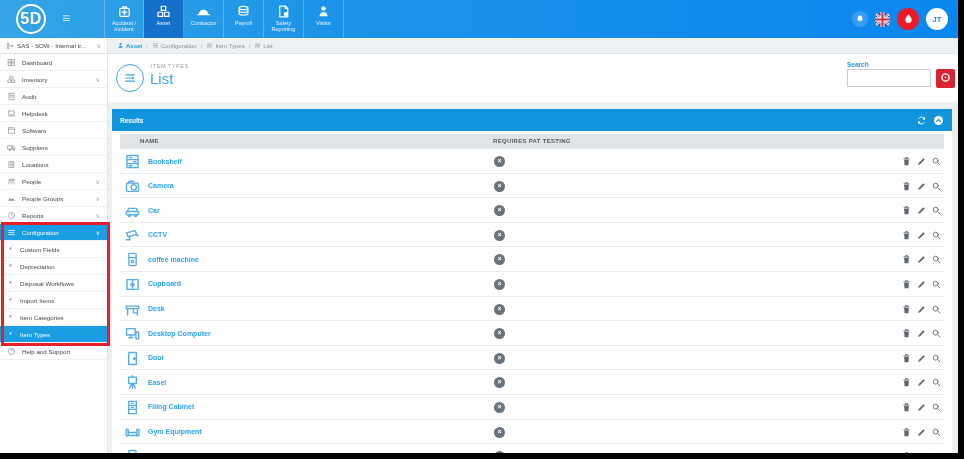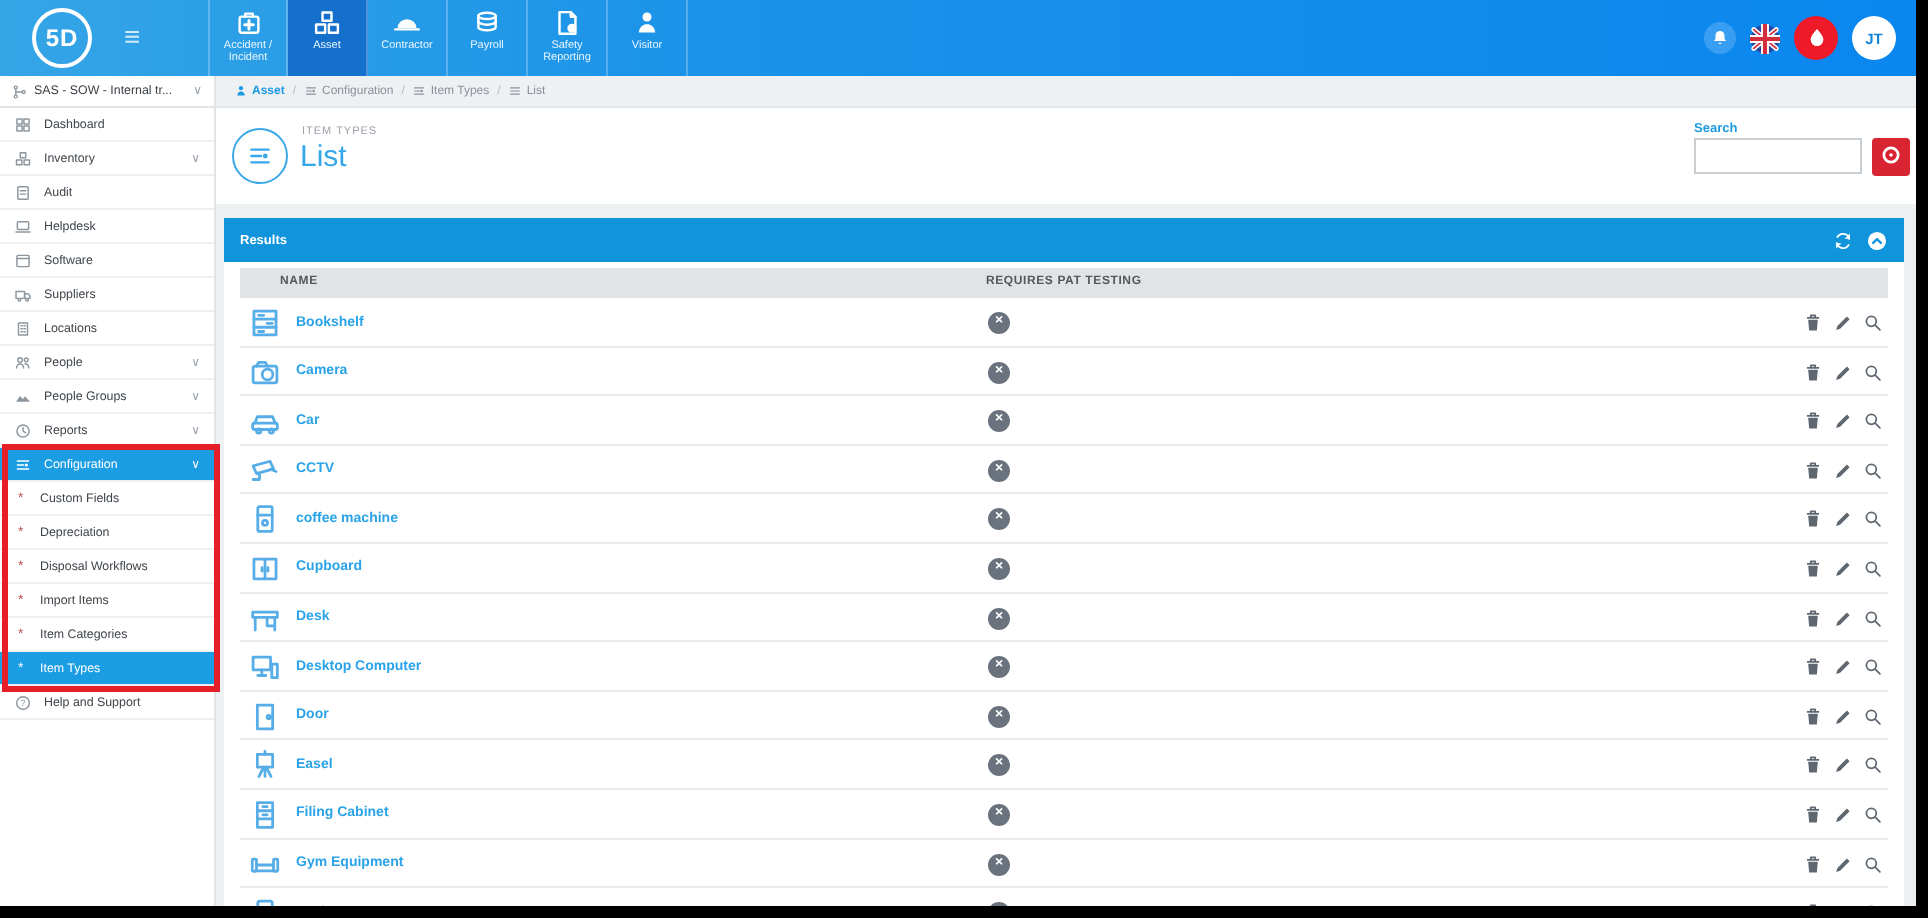--- a/index.html
+++ b/index.html
@@ -4,21 +4,21 @@
 <style>
   * { margin:0; padding:0; box-sizing:border-box; }
   body { background:#000; font-family:"Liberation Sans","DejaVu Sans",sans-serif; width:964px; height:459px; overflow:hidden; }
   .screen { position:relative; width:964px; height:459px; background:#000; }
   .app { position:absolute; left:0; top:0; width:958px; height:453px; background:#eef1f2; overflow:hidden; }
 
   
   .topbar { position:absolute; left:0; top:0; width:958px; height:38px;
             background:linear-gradient(90deg,#35a5e6 0%,#1b93e8 35%,#0a87ef 100%); }
   .logo { position:absolute; left:16px; top:4px; width:30px; height:30px; border:2px solid #fff;
-          border-radius:50%; color:#fff; font-size:12px; font-weight:bold; text-align:center; line-height:26px; letter-spacing:.5px; }
+          border-radius:50%; color:#fff; font-size:16px; font-weight:bold; text-align:center; line-height:26px; letter-spacing:.5px; }
   .hamburger { position:absolute; left:62px; top:10px; color:#cfe8fa; font-size:14px; cursor:pointer; }
   .tabs { position:absolute; left:104px; top:0; height:38px; display:flex; }
   .tab { width:40px; height:38px; display:flex; flex-direction:column; align-items:center; justify-content:flex-start;
          border-right:1px solid rgba(255,255,255,.25); cursor:pointer; color:#fff; }
   .tab:first-child { border-left:1px solid rgba(255,255,255,.25); }
   .tab.active { background:#1470cb; }
   .tab .ticon { height:17px; margin-top:3px; display:flex; align-items:center; }
   .tab .tlabel { font-size:5.5px; line-height:6px; text-align:center; color:#eaf6ff; padding:0 2px; }
   .top-actions { position:absolute; right:10px; top:0; height:38px; display:flex; align-items:center; gap:7px; }
   .act { display:flex; align-items:center; justify-content:center; cursor:pointer; }

